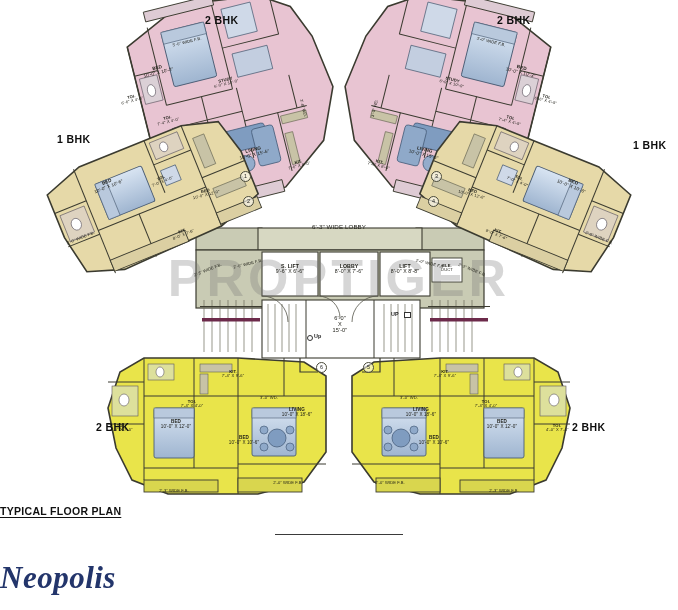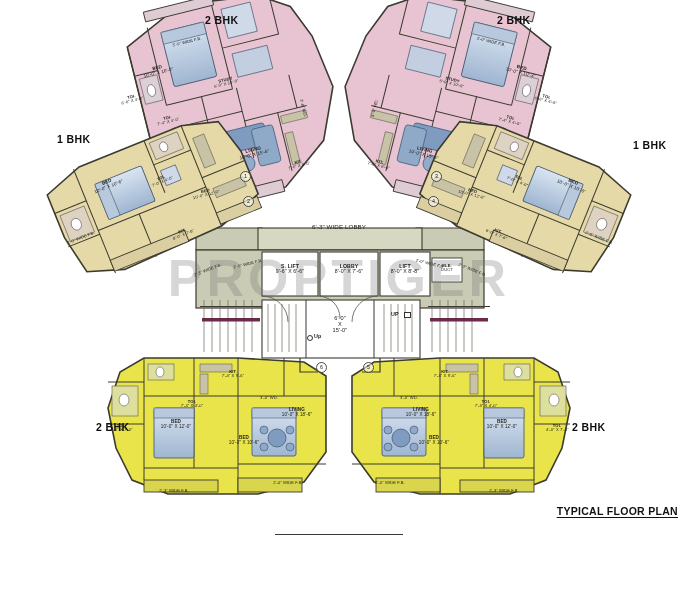--- a/index.html
+++ b/index.html
@@ -38,21 +38,21 @@
   .bhk{
     position:absolute;
     font-size:10.5px;
     font-weight:700;
     color:#0e0e0e;
     letter-spacing:.4px;
     font-family:"Liberation Sans", sans-serif;
   }
 
   
-  .foot{position:absolute;left:0;right:0;text-align:right;}
+  .foot{position:absolute;left:0;right:0;text-align:left;}
   #tfp{
     top:505px;
     font-size:10.5px;
     font-weight:700;
     color:#111;
     letter-spacing:.3px;
     text-decoration:underline;
     text-underline-offset:2px;
   }
   #stilt{
@@ -611,14 +611,15 @@
       <span class="n">TOI.</span>
       <span class="d">4'-0" X 7'-0"</span>
     </div>
     <div class="lbl t4" style="left:478px;top:489px;width:52px;">2'-3" WIDE F.B.</div>
     <div class="lbl t4" style="left:364px;top:481px;width:52px;">2'-0" WIDE F.B.</div>
     <div class="lbl t4" style="left:396px;top:396px;width:26px;">3'-0" WD.</div>
   </div>
 
   <div class="foot" id="tfp">TYPICAL FLOOR PLAN</div>
   <div id="stiltrule"></div>
+  <div class="foot" id="brand">Neopolis</div>
 
 </div>
 
 </body></html>

